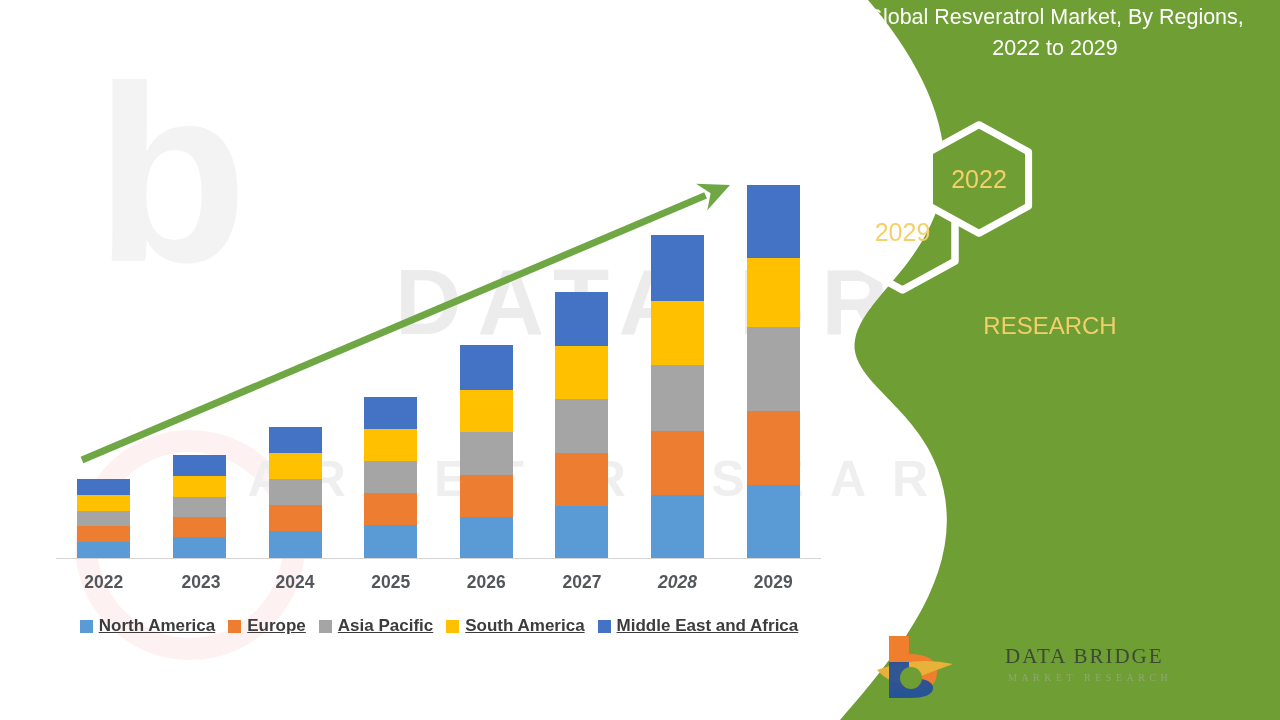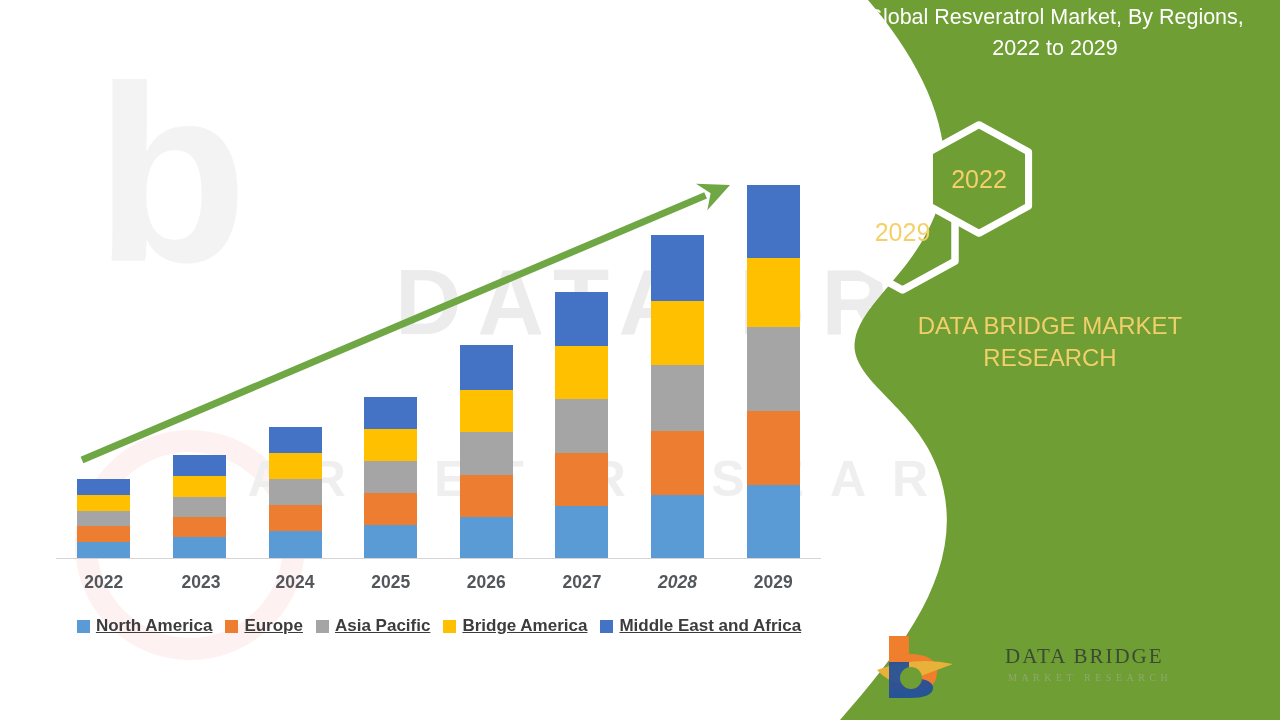--- a/index.html
+++ b/index.html
@@ -209,21 +209,21 @@
       <div class="legend-item">
         <span class="legend-swatch" style="background: rgb(237, 125, 49);"></span>
         <span class="legend-label">Europe</span>
       </div>
       <div class="legend-item">
         <span class="legend-swatch" style="background: rgb(165, 165, 165);"></span>
         <span class="legend-label">Asia Pacific</span>
       </div>
       <div class="legend-item">
         <span class="legend-swatch" style="background: rgb(255, 192, 0);"></span>
-        <span class="legend-label">Bridge America</span>
+        <span class="legend-label">South America</span>
       </div>
       <div class="legend-item">
         <span class="legend-swatch" style="background: rgb(68, 114, 196);"></span>
         <span class="legend-label">Middle East and Africa</span>
       </div>
     </div>
 
 
   <div class="green-panel">
     <svg viewBox="0 0 460 720" preserveAspectRatio="none">
@@ -243,21 +243,20 @@
       </div>
 
       <div class="hex" style="left:100px; top:120px; width:118px; height:118px;">
         <svg viewBox="0 0 100 100">
           <polygon points="50,4 92,27 92,73 50,96 8,73 8,27" fill="#6F9E34" stroke="#ffffff" stroke-width="6" stroke-linejoin="round"></polygon>
         </svg>
         <span>2022</span>
       </div>
 
       <div class="brand">
-        <div>DATA BRIDGE MARKET</div>
         <div>RESEARCH</div>
       </div>
     </div>
   </div>
 
   <svg class="logo" viewBox="0 0 240 72">
     <path d="M14 8 L34 8 L34 26 Q62 26 62 44 Q62 62 40 62 L14 62 Z" fill="#F07F2D"></path>
     <path d="M2 42 Q40 28 78 36 Q56 44 36 52 Q18 60 2 42 Z" fill="#E8B23A"></path>
     <path d="M14 34 L34 34 L34 50 Q58 50 58 60 Q58 70 34 70 L14 70 Z" fill="#1F4E9C" opacity="0.92"></path>
     <circle cx="36" cy="50" r="11" fill="#6F9E34"></circle>

